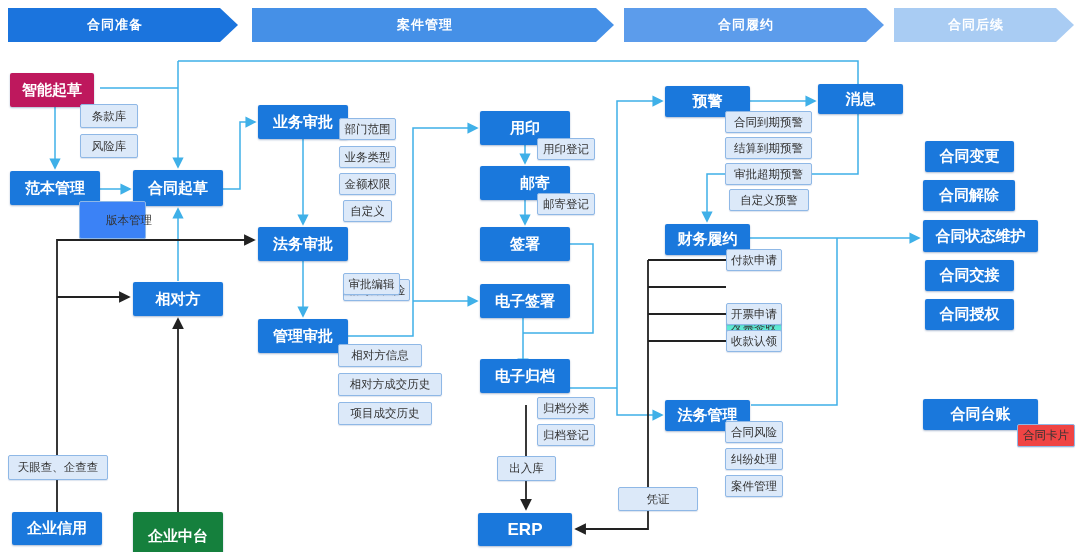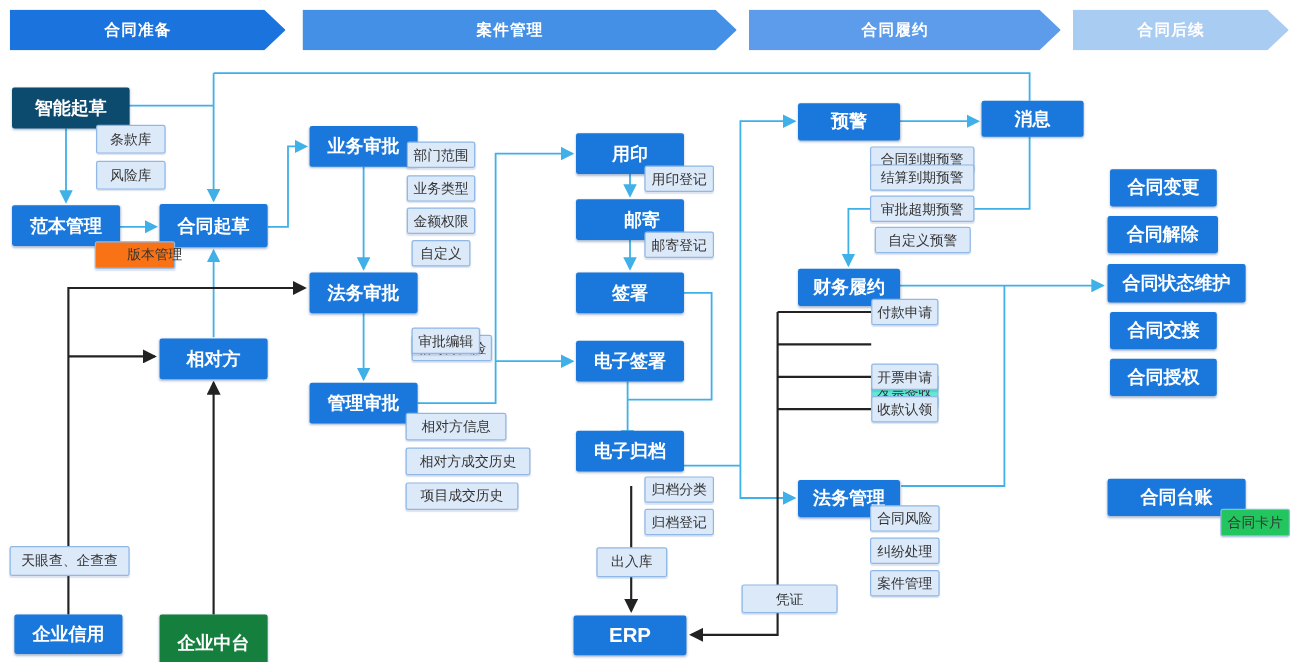--- a/index.html
+++ b/index.html
@@ -88,21 +88,21 @@
       <polyline points="57,297 129,297" stroke="#222222" stroke-width="1.8" marker-end="url(#arrow-dark)"></polyline>
       <polyline points="178,512 178,319" stroke="#222222" stroke-width="1.8" marker-end="url(#arrow-dark)"></polyline>
       <polyline points="726,260 648,260" stroke="#222222" stroke-width="1.8"></polyline>
       <polyline points="726,287 648,287" stroke="#222222" stroke-width="1.8"></polyline>
       <polyline points="726,314 648,314" stroke="#222222" stroke-width="1.8"></polyline>
       <polyline points="726,341 648,341" stroke="#222222" stroke-width="1.8"></polyline>
       <polyline points="648,260 648,529 576,529" stroke="#222222" stroke-width="1.8" marker-end="url(#arrow-dark)"></polyline>
       <polyline points="526,405 526,509" stroke="#222222" stroke-width="1.8" marker-end="url(#arrow-dark)"></polyline>
     </svg>
   <div id="nodes">
-      <div class="node primary" style="left: 10px; top: 73px; width: 98px; height: 34px; background: #0c4a6e; font-family: Liberation Serif, serif;">智能起草</div>
+      <div class="node primary" style="left: 10px; top: 73px; width: 84px; height: 34px; background: #be185d; font-family: Liberation Serif, serif;">智能起草</div>
       <div class="node primary" style="left: 10px; top: 171px; width: 90px; height: 34px; background: rgb(26, 120, 220);">范本管理</div>
       <div class="node primary" style="left: 133px; top: 170px; width: 90px; height: 36px; background: rgb(26, 120, 220);">合同起草</div>
       <div class="node primary" style="left: 133px; top: 282px; width: 90px; height: 34px; background: rgb(26, 120, 220);">相对方</div>
       <div class="node primary" style="left: 258px; top: 105px; width: 90px; height: 34px; background: rgb(26, 120, 220);">业务审批</div>
       <div class="node primary" style="left: 258px; top: 227px; width: 90px; height: 34px; background: rgb(26, 120, 220);">法务审批</div>
       <div class="node primary" style="left: 258px; top: 319px; width: 90px; height: 34px; background: rgb(26, 120, 220);">管理审批</div>
       <div class="node primary" style="left: 480px; top: 111px; width: 90px; height: 34px; background: rgb(26, 120, 220);">用印</div>
       <div class="node primary" style="left: 480px; top: 166px; width: 90px; height: 34px; background: rgb(26, 120, 220); padding-left: 20px;">邮寄</div>
       <div class="node primary" style="left: 480px; top: 227px; width: 90px; height: 34px; background: rgb(26, 120, 220);">签署</div>
       <div class="node primary" style="left: 480px; top: 284px; width: 90px; height: 34px; background: rgb(26, 120, 220);">电子签署</div>
@@ -115,43 +115,43 @@
       <div class="node primary" style="left: 925px; top: 141px; width: 89px; height: 31px; background: rgb(26, 120, 220);">合同变更</div>
       <div class="node primary" style="left: 923px; top: 180px; width: 92px; height: 31px; background: rgb(26, 120, 220);">合同解除</div>
       <div class="node primary" style="left: 923px; top: 220px; width: 115px; height: 32px; background: rgb(26, 120, 220);">合同状态维护</div>
       <div class="node primary" style="left: 925px; top: 260px; width: 89px; height: 31px; background: rgb(26, 120, 220);">合同交接</div>
       <div class="node primary" style="left: 925px; top: 299px; width: 89px; height: 31px; background: rgb(26, 120, 220);">合同授权</div>
       <div class="node primary" style="left: 923px; top: 399px; width: 115px; height: 31px; background: rgb(26, 120, 220);">合同台账</div>
       <div class="node primary" style="left: 12px; top: 512px; width: 90px; height: 33px; background: rgb(26, 120, 220);">企业信用</div>
       <div class="node primary" style="left: 133px; top: 512px; width: 90px; height: 48px; background: #15803d;">企业中台</div>
       <div class="node sub" style="left: 80px; top: 104px; width: 58px; height: 24px; background: rgb(220, 233, 249); border-color: rgb(143, 184, 230);">条款库</div>
       <div class="node sub" style="left: 80px; top: 134px; width: 58px; height: 24px; background: rgb(220, 233, 249); border-color: rgb(143, 184, 230);">风险库</div>
-      <div class="node sub" style="left: 79px; top: 201px; width: 67px; height: 23px; background: #f97316; border-color: rgb(143, 184, 230); padding-left: 33px;">版本管理</div>
+      <div class="node sub" style="left: 79px; top: 201px; width: 67px; height: 38px; background: #3b82f6; border-color: rgb(143, 184, 230); padding-left: 33px;">版本管理</div>
       <div class="node sub" style="left: 339px; top: 118px; width: 57px; height: 22px; background: rgb(220, 233, 249); border-color: rgb(143, 184, 230);">部门范围</div>
       <div class="node sub" style="left: 339px; top: 146px; width: 57px; height: 22px; background: rgb(220, 233, 249); border-color: rgb(143, 184, 230);">业务类型</div>
       <div class="node sub" style="left: 339px; top: 173px; width: 57px; height: 22px; background: rgb(220, 233, 249); border-color: rgb(143, 184, 230);">金额权限</div>
       <div class="node sub" style="left: 343px; top: 200px; width: 49px; height: 22px; background: rgb(220, 233, 249); border-color: rgb(143, 184, 230);">自定义</div>
       <div class="node sub" style="left: 343px; top: 247px; width: 67px; height: 22px; background: rgb(220, 233, 249); border-color: rgb(143, 184, 230); margin-top: 32px;">相对方风险</div>
       <div class="node sub" style="left: 343px; top: 273px; width: 57px; height: 22px; background: rgb(220, 233, 249); border-color: rgb(143, 184, 230);">审批编辑</div>
       <div class="node sub" style="left: 338px; top: 344px; width: 84px; height: 23px; background: rgb(220, 233, 249); border-color: rgb(143, 184, 230);">相对方信息</div>
       <div class="node sub" style="left: 338px; top: 373px; width: 104px; height: 23px; background: rgb(220, 233, 249); border-color: rgb(143, 184, 230);">相对方成交历史</div>
       <div class="node sub" style="left: 338px; top: 402px; width: 94px; height: 23px; background: rgb(220, 233, 249); border-color: rgb(143, 184, 230);">项目成交历史</div>
       <div class="node sub" style="left: 537px; top: 138px; width: 58px; height: 22px; background: rgb(220, 233, 249); border-color: rgb(143, 184, 230);">用印登记</div>
       <div class="node sub" style="left: 537px; top: 193px; width: 58px; height: 22px; background: rgb(220, 233, 249); border-color: rgb(143, 184, 230);">邮寄登记</div>
       <div class="node sub" style="left: 537px; top: 397px; width: 58px; height: 22px; background: rgb(220, 233, 249); border-color: rgb(143, 184, 230);">归档分类</div>
       <div class="node sub" style="left: 537px; top: 424px; width: 58px; height: 22px; background: rgb(220, 233, 249); border-color: rgb(143, 184, 230);">归档登记</div>
       <div class="node sub" style="left: 497px; top: 456px; width: 59px; height: 25px; background: rgb(220, 233, 249); border-color: rgb(143, 184, 230);">出入库</div>
       <div class="node sub" style="left: 618px; top: 487px; width: 80px; height: 24px; background: rgb(220, 233, 249); border-color: rgb(143, 184, 230);">凭证</div>
-      <div class="node sub" style="left: 725px; top: 122px; width: 87px; height: 22px; background: rgb(220, 233, 249); border-color: rgb(143, 184, 230);">合同到期预警</div>
+      <div class="node sub" style="left: 725px; top: 111px; width: 87px; height: 22px; background: rgb(220, 233, 249); border-color: rgb(143, 184, 230);">合同到期预警</div>
       <div class="node sub" style="left: 725px; top: 137px; width: 87px; height: 22px; background: rgb(220, 233, 249); border-color: rgb(143, 184, 230);">结算到期预警</div>
       <div class="node sub" style="left: 725px; top: 163px; width: 87px; height: 22px; background: rgb(220, 233, 249); border-color: rgb(143, 184, 230);">审批超期预警</div>
       <div class="node sub" style="left: 729px; top: 189px; width: 80px; height: 22px; background: rgb(220, 233, 249); border-color: rgb(143, 184, 230);">自定义预警</div>
       <div class="node sub" style="left: 726px; top: 249px; width: 56px; height: 22px; background: rgb(220, 233, 249); border-color: rgb(143, 184, 230);">付款申请</div>
       <div class="node sub" style="left: 726px; top: 276px; width: 56px; height: 28px; background: #5eead4; border-color: rgb(143, 184, 230); margin-top: 36px;">发票签收</div>
       <div class="node sub" style="left: 726px; top: 303px; width: 56px; height: 22px; background: rgb(220, 233, 249); border-color: rgb(143, 184, 230);">开票申请</div>
       <div class="node sub" style="left: 726px; top: 330px; width: 56px; height: 22px; background: rgb(220, 233, 249); border-color: rgb(143, 184, 230);">收款认领</div>
       <div class="node sub" style="left: 725px; top: 421px; width: 58px; height: 22px; background: rgb(220, 233, 249); border-color: rgb(143, 184, 230);">合同风险</div>
       <div class="node sub" style="left: 725px; top: 448px; width: 58px; height: 22px; background: rgb(220, 233, 249); border-color: rgb(143, 184, 230);">纠纷处理</div>
       <div class="node sub" style="left: 725px; top: 475px; width: 58px; height: 22px; background: rgb(220, 233, 249); border-color: rgb(143, 184, 230);">案件管理</div>
-      <div class="node sub" style="left: 1017px; top: 424px; width: 58px; height: 23px; background: #22c55e; border-color: rgb(143, 184, 230);">合同卡片</div>
+      <div class="node sub" style="left: 1017px; top: 424px; width: 58px; height: 23px; background: #ef4444; border-color: rgb(143, 184, 230);">合同卡片</div>
       <div class="node sub" style="left: 8px; top: 455px; width: 100px; height: 25px; background: rgb(220, 233, 249); border-color: rgb(143, 184, 230);">天眼查、企查查</div>
     </div>
 </div>
 
 </body></html>

